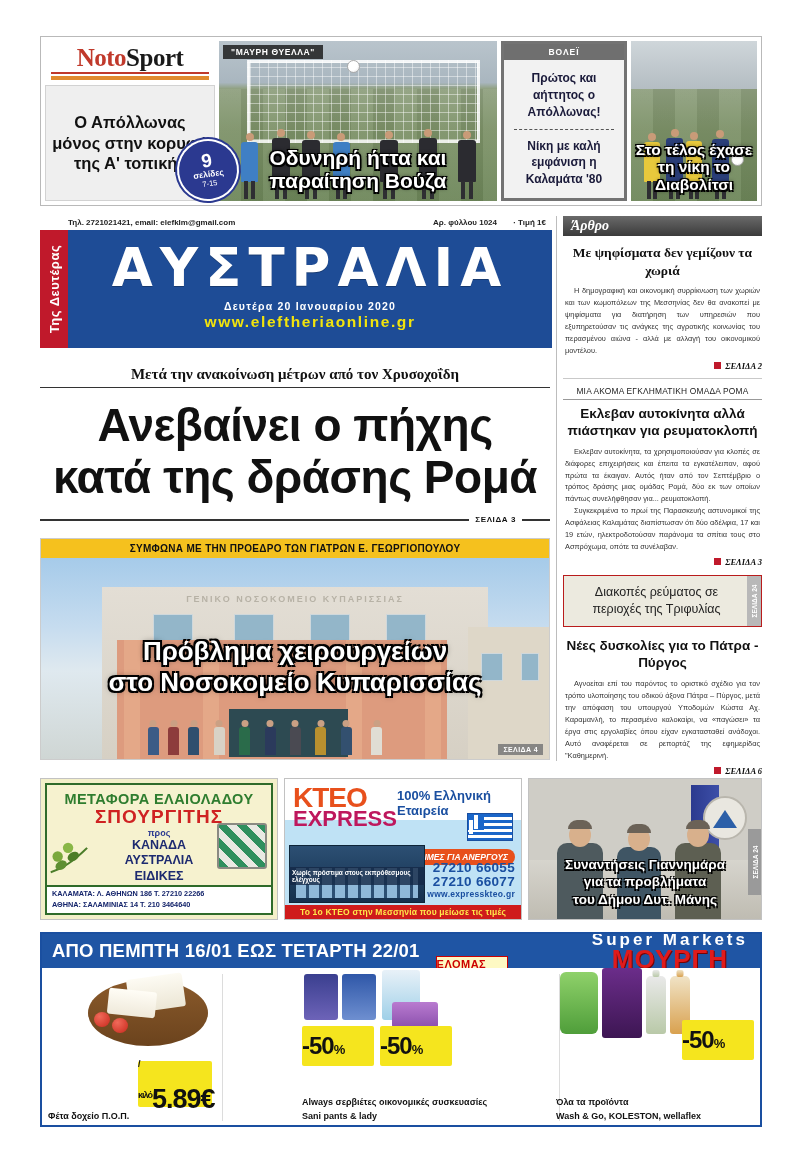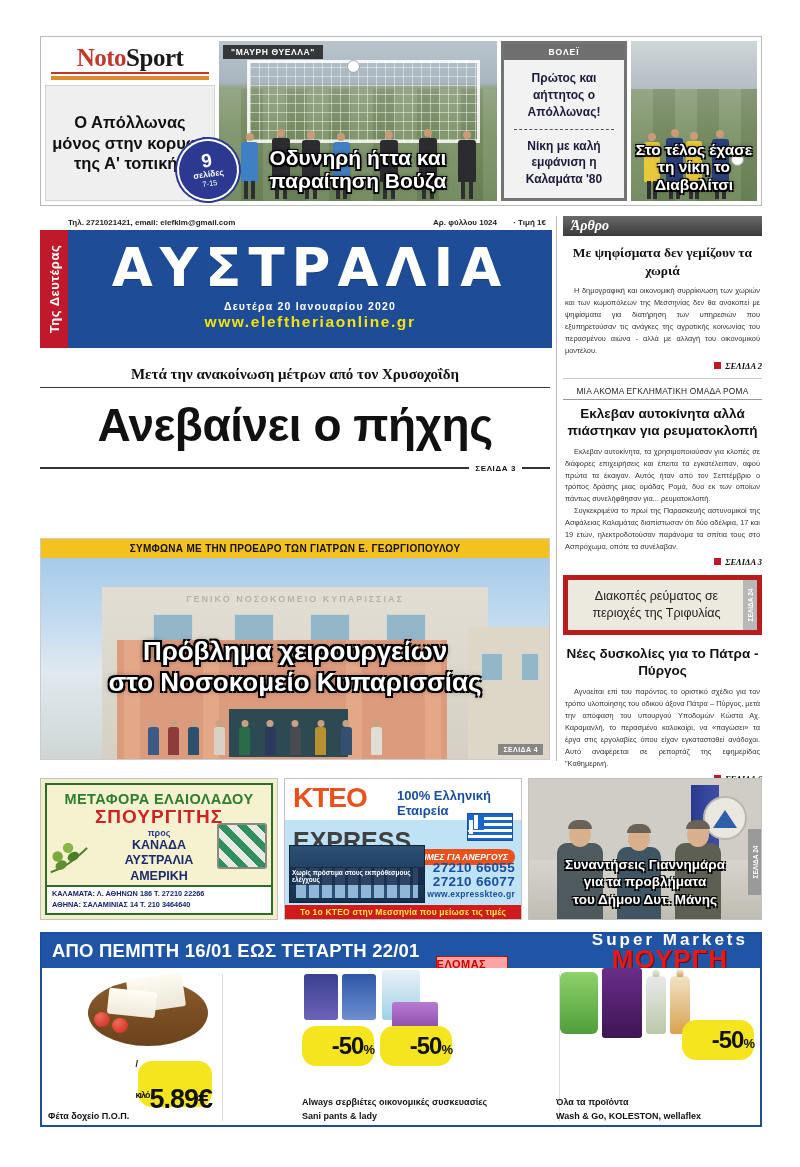--- a/index.html
+++ b/index.html
@@ -121,21 +121,21 @@
              color:#111; text-align:center; line-height:1.3; margin:8px 8px 6px; }
   .side-body { font-size:7.4px; color:#333; line-height:1.62; text-align:justify; padding:0 2px; }
   .side-body p { text-indent:9px; }
   .selida { text-align:right; margin-top:4px; font-size:8.5px; font-weight:bold;
             font-family:"Liberation Serif", serif; font-style:italic; color:#111; }
   .selida b.sq { display:inline-block; width:7px;height:7px;background:#c0192b; margin-right:4px; }
   .side-rule { border-top:1px solid #c9c9c9; margin:7px 0; }
   .side-kicker { font-size:8.4px; color:#222; text-align:center; letter-spacing:.2px;
                  border-bottom:1px solid #999; padding-bottom:3px; margin-bottom:5px; }
   .side-h2 { font-weight:bold; font-size:13.5px; text-align:center; color:#111; line-height:1.28; margin-bottom:6px; }
-  .boxed { border:5px solid #b91c1c; background:#eceadf; padding:8px 22px 8px 10px;
+  .boxed { border:1px solid #b91c1c; background:#eceadf; padding:8px 22px 8px 10px;
            position:relative; margin:8px 0 10px; }
   .boxed .bh { text-align:center; font-size:12.5px; color:#222; line-height:1.35; }
   .vpage { position:absolute; right:0; top:0; bottom:0; width:14px; background:#b8b8b8; }
   .vpage span { position:absolute; left:50%; top:50%; transform:translate(-50%,-50%) rotate(180deg);
                 writing-mode:vertical-rl; font-size:6.5px; font-weight:bold; color:#fff; white-space:nowrap; }
 
   
   .lead { position:absolute; left:40px; top:366px; width:510px; }
   .lead-kicker { text-align:center; font-family:"Liberation Serif", serif; font-weight:bold;
                  font-size:15px; color:#111; border-bottom:1.5px solid #333; padding-bottom:4px; }
@@ -177,21 +177,21 @@
   .ol-list { text-align:center; color:#1d2a70; font-weight:bold; font-size:12.5px; line-height:1.22; }
   .ol-all { text-align:center; font-weight:bold; font-size:11px; color:#1d2a70; margin-top:1px; }
   .ol-all span { color:#cf2222; font-size:9px; }
   .ol-foot { position:absolute; left:0; right:0; bottom:0; background:#fff; border-top:2px solid #2f6b2a;
              font-size:7.3px; font-weight:bold; color:#14246b; padding:2px 5px; line-height:1.5; }
   .olive-branch { position:absolute; left:2px; top:38%; width:52px; height:52px; }
 
   .ad-kteo { width:238px; background:#bfe2f5; }
   .kteo-top { position:absolute; left:0; right:0; top:0; height:56%; background:linear-gradient(180deg,#ffffff 0 52%, #bfe2f5 52% 100%); }
   .kteo-word { position:absolute; left:8px; top:7px; font-weight:bold; color:#e8501c; font-size:28px; letter-spacing:-1px; line-height:.85; }
-  .kteo-word small { display:block; color:#404040; font-size:25px; letter-spacing:0;margin-top:21px; }
+  .kteo-word small { display:block; color:#be185d; font-size:22px; letter-spacing:0; }
   .kteo-gr { position:absolute; left:112px; top:10px; color:#1a4fa0; font-weight:bold; font-size:13px; line-height:1.15; }
   .flag { position:absolute; right:8px; top:34px; width:46px; height:28px; border:1px solid #1a4fa0;
           background:repeating-linear-gradient(180deg,#1a66c9 0 3px,#fff 3px 6px); }
   .flag:before { content:""; position:absolute; left:0; top:0; width:16px; height:16px; background:#1a66c9; }
   .flag:after { content:""; position:absolute; left:6px; top:1px; width:4px; height:14px; background:#fff;
                 box-shadow:-5px 5px 0 0 #fff, 0 0 0 0 #fff; }
   .kteo-offer { position:absolute; left:92px; top:70px; right:6px; background:#e8501c; color:#fff;
                 border-radius:12px; font-weight:bold; font-size:8.5px; text-align:center; padding:3px 4px; font-style:italic; }
   .kteo-shop { position:absolute; left:4px; bottom:16px; width:136px; height:58px;
                background:linear-gradient(180deg,#2c4f73,#14304d); border:1px solid #0e2538; }
@@ -223,31 +223,31 @@
                 text-shadow:1.5px 1.5px 0 #000,-1.5px 1.5px 0 #000,1.5px -1.5px 0 #000,-1.5px -1.5px 0 #000; }
   .vtag-r { position:absolute; right:0; top:36%; width:13px; height:66px; background:#9a9a9a; z-index:8; }
   .vtag-r span { position:absolute; left:50%; top:50%; transform:translate(-50%,-50%) rotate(180deg);
                  writing-mode:vertical-rl; font-size:6.5px; font-weight:bold; color:#fff; white-space:nowrap; }
 
   
   .smad { position:absolute; left:40px; top:932px; width:722px; height:195px;
           border:2px solid #1a4fa0; background:#fff; overflow:hidden; }
   .sm-head { height:34px; background:#1f55a4; display:flex; align-items:center; }
   .sm-dates { color:#fff; font-weight:bold; font-size:18.5px; letter-spacing:.2px; padding-left:10px; }
-  .sm-elomas { margin-left:16px; background:#fca5a5; border:1px solid #c00; padding:2px 0;margin-top:32px; }
+  .sm-elomas { margin-left:16px; background:#fef9c3; border:1px solid #c00; padding:2px 0;margin-top:32px; }
   .sm-elomas .e1 { color:#c00; font-weight:bold; font-size:11px; letter-spacing:.5px; line-height:1; }
   .sm-elomas .e2 { color:#1f55a4; font-size:4.5px; letter-spacing:.4px; }
   .sm-brand { margin-left:auto; text-align:center; padding-right:12px; }
   .sm-brand .sb1 { color:#fff; font-weight:bold; font-size:17px; letter-spacing:3px; }
   .sm-brand .sb2 { color:#e01b1b; font-weight:bold; font-size:26px; letter-spacing:1px;
                    line-height:.9; text-shadow:1px 1px 0 #7c0000; margin-top:-2px; }
   .sm-body { position:relative; height:159px; background:#fff; display:flex; }
   .sm-cell { position:relative; flex:1; padding:4px; }
-  .yellow-tag { position:absolute; background:#f5e51e; border-radius:14px;
-                display:flex; align-items:center; justify-content:flex-end;
+  .yellow-tag { position:absolute; background:#f5e51e; border-radius:2px;
+                display:flex; align-items:center; justify-content:flex-start;
                 font-weight:bold; color:#111; }
   .price { font-size:27px; letter-spacing:-1px; }
   .price sup { font-size:9px; vertical-align:super; }
   .pct { font-size:24px; letter-spacing:-1px; }
   .pct small { font-size:13px; }
   .sm-cap { position:absolute; bottom:4px; left:6px; font-size:9px; color:#111; font-weight:bold; line-height:1.5; }
   .feta-board { position:absolute; left:46px; top:12px; width:120px; height:66px;
                 border-radius:50%; background:linear-gradient(180deg,#8a5a2b,#6b431d); }
   .feta1 { position:absolute; left:86px; top:8px; width:56px; height:34px;
            background:linear-gradient(180deg,#fdfbf3,#ece6d5); transform:rotate(-8deg); border-radius:3px; }
@@ -423,20 +423,21 @@
     </div>
     <div class="selida">
       <b class="sq"></b><span>ΣΕΛΙΔΑ 6</span>
     </div>
   </div>
 
   <div class="lead">
     <div class="lead-kicker">Μετά την ανακοίνωση μέτρων από τον Χρυσοχοΐδη</div>
     <div class="lead-title">
       <div>Ανεβαίνει ο πήχης</div>
+      <div>κατά της δράσης Ρομά</div>
     </div>
     <div class="lead-foot">
       <span class="ln"></span>
       <span class="tx">ΣΕΛΙΔΑ 3</span>
       <span class="ln" style="max-width:28px;"></span>
     </div>
   </div>
 
   <div class="hosp">
     <div class="sky"></div>
@@ -497,21 +498,21 @@
   <div class="adrow">
 
     <div class="ad ad-olive">
       <div class="olive-inner">
         <div class="ol-t1">ΜΕΤΑΦΟΡΑ ΕΛΑΙΟΛΑΔΟΥ</div>
         <div class="ol-t2">ΣΠΟΥΡΓΙΤΗΣ</div>
         <div class="ol-pros">προς</div>
         <div class="ol-list">
           <div>ΚΑΝΑΔΑ</div>
           <div>ΑΥΣΤΡΑΛΙΑ</div>
-          <div>ΑΜΕΡΙΚΗ</div>
+          <div>ΕΙΔΙΚΕΣ</div>
           <div>ΕΥΡΩΠΗ</div>
         </div>
         <div class="ol-all">
           <span>και</span>
           <span>ΣΕ ΟΛΗ ΤΗΝ ΕΛΛΑΔΑ</span>
         </div>
         <svg class="olive-branch" viewBox="0 0 60 60">
           <path d="M2 44 C16 40 30 30 44 16" stroke="#4b7d2a" stroke-width="2.4" fill="none"></path>
           <ellipse cx="14" cy="36" rx="7" ry="5" fill="#5e8f32" transform="rotate(-30 14 36)"></ellipse>
           <ellipse cx="28" cy="26" rx="7" ry="5" fill="#4d7d28" transform="rotate(-30 28 26)"></ellipse>

